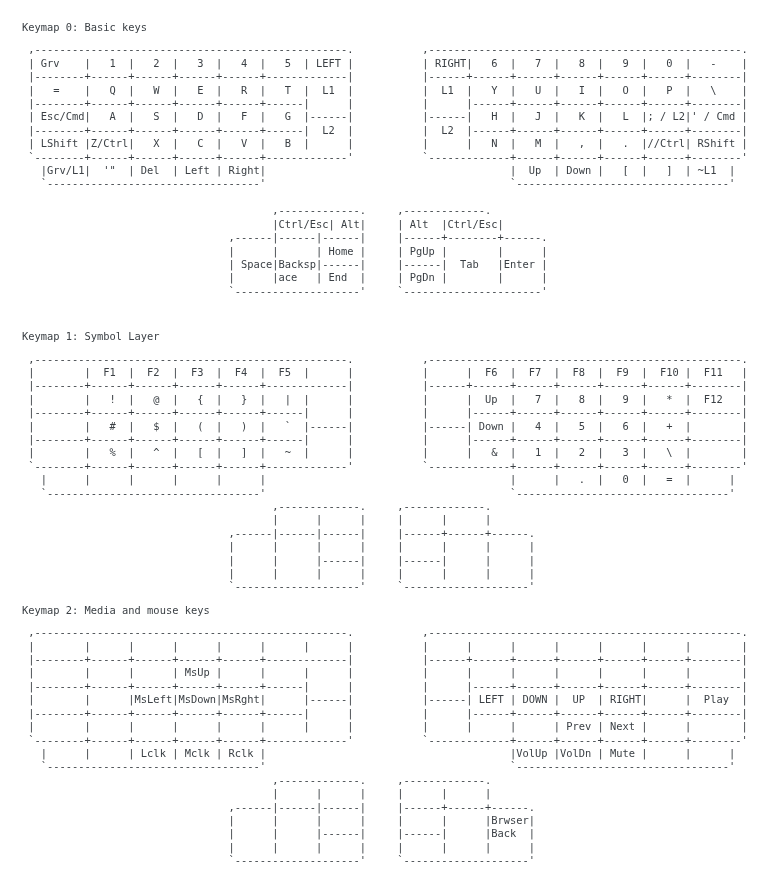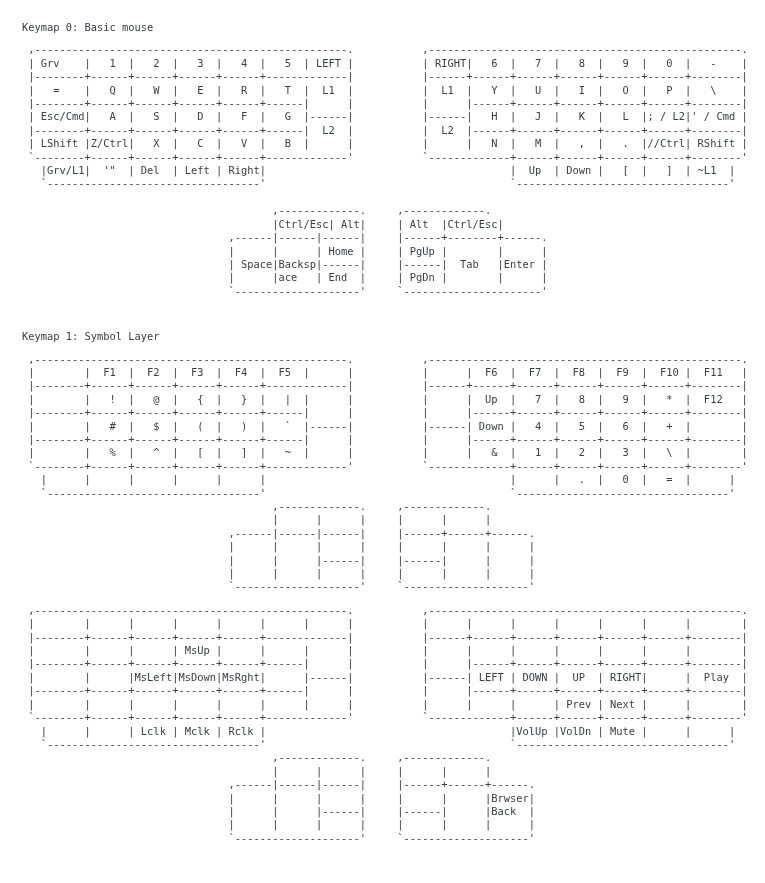--- a/index.html
+++ b/index.html
@@ -36,21 +36,21 @@
     font: inherit;
     color: inherit;
   }
 </style>
 </head>
 <body>
 
 <div class="doc">
 
   <section class="keymap-section s0">
-    <div class="keymap-title">Keymap 0: Basic mouse</div>
+    <div class="keymap-title">Keymap 0: Basic keys</div>
     <pre class="keymap-art"> ,--------------------------------------------------.           ,--------------------------------------------------.
  | Grv    |   1  |   2  |   3  |   4  |   5  | LEFT |           | RIGHT|   6  |   7  |   8  |   9  |   0  |   -    |
  |--------+------+------+------+------+-------------|           |------+------+------+------+------+------+--------|
  |   =    |   Q  |   W  |   E  |   R  |   T  |  L1  |           |  L1  |   Y  |   U  |   I  |   O  |   P  |   \    |
  |--------+------+------+------+------+------|      |           |      |------+------+------+------+------+--------|
  | Esc/Cmd|   A  |   S  |   D  |   F  |   G  |------|           |------|   H  |   J  |   K  |   L  |; / L2|' / Cmd |
  |--------+------+------+------+------+------|  L2  |           |  L2  |------+------+------+------+------+--------|
  | LShift |Z/Ctrl|   X  |   C  |   V  |   B  |      |           |      |   N  |   M  |   ,  |   .  |//Ctrl| RShift |
  `--------+------+------+------+------+-------------'           `-------------+------+------+------+------+--------'
    |Grv/L1|  '"  | Del  | Left | Right|                                       |  Up  | Down |   [  |   ]  | ~L1  |
@@ -81,20 +81,21 @@
                                         ,-------------.     ,-------------.
                                         |      |      |     |      |      |
                                  ,------|------|------|     |------+------+------.
                                  |      |      |      |     |      |      |      |
                                  |      |      |------|     |------|      |      |
                                  |      |      |      |     |      |      |      |
                                  `--------------------'     `--------------------'</pre>
   </section>
 
   <section class="keymap-section s2">
+    <div class="keymap-title">Keymap 2: Media and mouse keys</div>
     <pre class="keymap-art"> ,--------------------------------------------------.           ,--------------------------------------------------.
  |        |      |      |      |      |      |      |           |      |      |      |      |      |      |        |
  |--------+------+------+------+------+-------------|           |------+------+------+------+------+------+--------|
  |        |      |      | MsUp |      |      |      |           |      |      |      |      |      |      |        |
  |--------+------+------+------+------+------|      |           |      |------+------+------+------+------+--------|
  |        |      |MsLeft|MsDown|MsRght|      |------|           |------| LEFT | DOWN |  UP  | RIGHT|      |  Play  |
  |--------+------+------+------+------+------|      |           |      |------+------+------+------+------+--------|
  |        |      |      |      |      |      |      |           |      |      |      | Prev | Next |      |        |
  `--------+------+------+------+------+-------------'           `-------------+------+------+------+------+--------'
    |      |      | Lclk | Mclk | Rclk |                                       |VolUp |VolDn | Mute |      |      |

